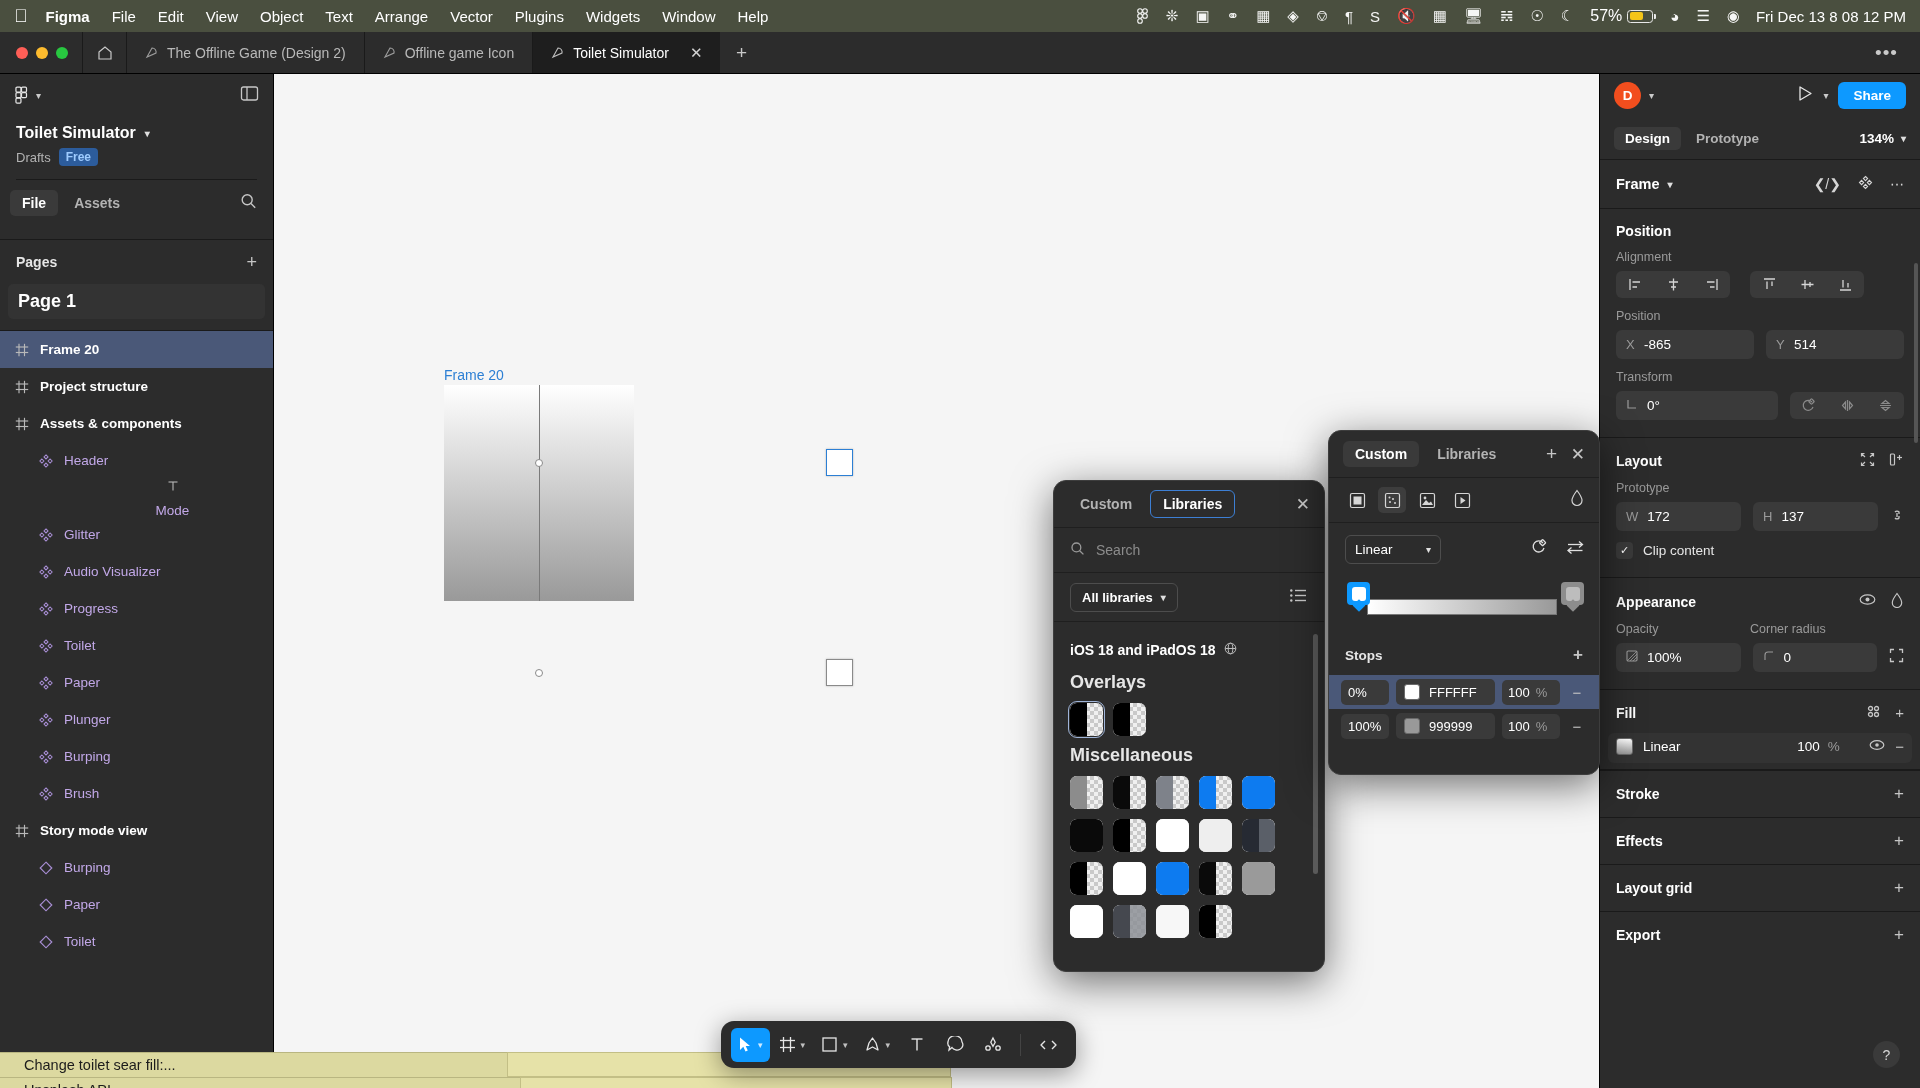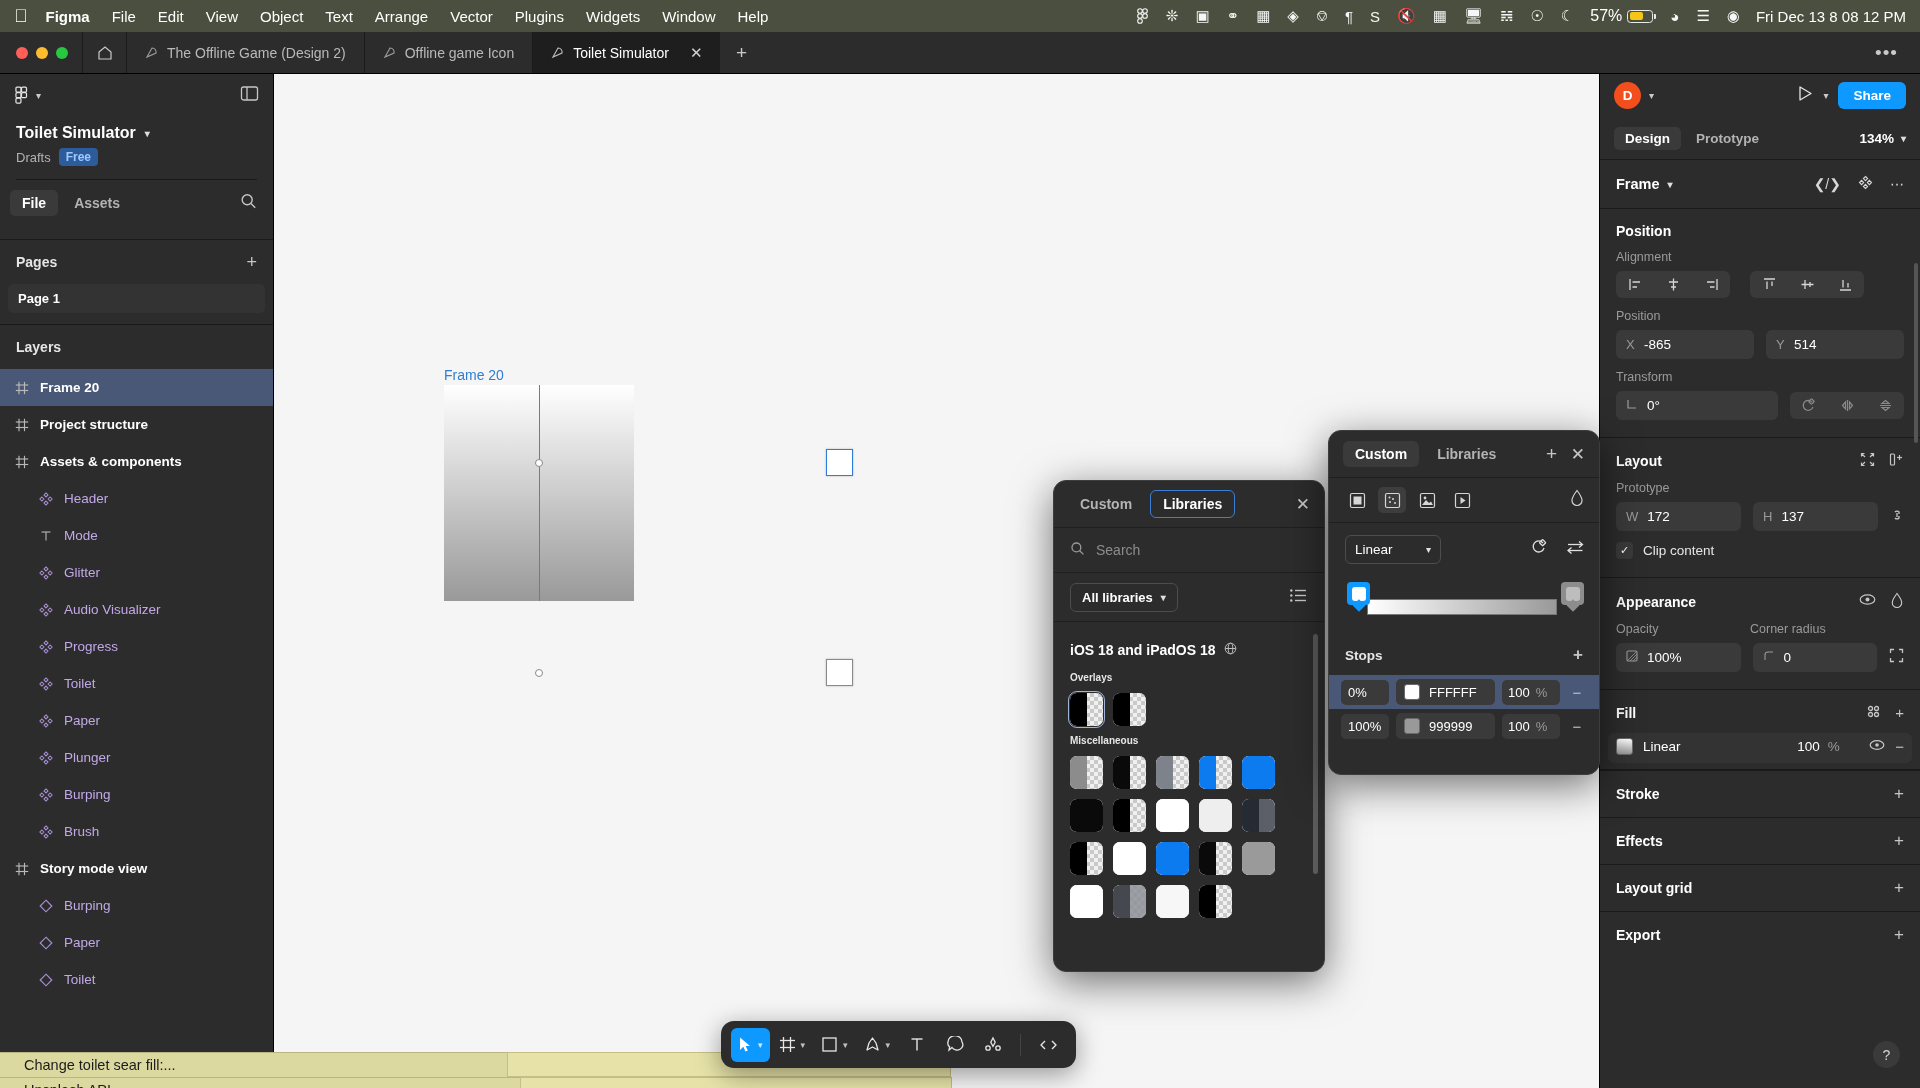--- a/index.html
+++ b/index.html
@@ -72,35 +72,35 @@
   .lp-title .name { font-size:16px; font-weight:bold; color:#fff; display:flex; align-items:center; gap:9px;}
   .lp-title .sub { margin-top:6px; font-size:13px; color:#b3b3b3; display:flex; align-items:center; gap:8px;}
   .badge-free { background:#2c5c9c; color:#9ecbff; border-radius:4px; padding:2px 7px; font-size:12px; font-weight:600;}
   .lp-sep { height:1px; background:#1a1a1a; margin-top:13px;}
   .lp-tabs { height:46px; display:flex; align-items:center; padding:0 10px; gap:4px; position:relative;}
   .lp-tab { padding:5px 12px; border-radius:5px; font-size:14px; color:#b3b3b3; font-weight:600;}
   .lp-tab.active { background:#3a3a3a; color:#fff; }
   .lp-search { position:absolute; right:16px; top:50%; transform:translateY(-50%); color:#c6c6c6;}
   .sect-head { height:44px; display:flex; align-items:center; justify-content:space-between; padding:0 16px; font-size:14px; font-weight:bold; color:#e6e6e6;}
   .sect-head .plus { font-size:18px; color:#c6c6c6; font-weight:400;}
-  .page-row { margin:0 8px; padding:7px 10px; border-radius:5px; font-size:13px; font-weight:600; background:#333333; color:#fff;}
+  .page-row { margin:0 8px; padding:7px 10px; border-radius:5px; font-size:18px; font-weight:600; background:#333333; color:#fff;}
   .layers-list { overflow:hidden; }
   .layer {
     display:flex; align-items:center; gap:10px;
     height:37px; padding-left:14px; font-size:13.5px; color:#e6e6e6;
   }
   .layer.sel { background:#4a5878; }
   .layer .lbl { white-space:nowrap; }
   .layer.frame .lbl { font-weight:bold; color:#fff;}
   .layer.comp .lbl, .layer.inst .lbl { color:#c2a8e8; }
   .layer.text .lbl { color:#c2a8e8; }
   .layer .ico { width:16px; display:inline-flex; justify-content:center; color:#b9b9b9;}
   .layer.comp .ico, .layer.inst .ico { color:#a98fd6; }
   .ind1 { padding-left:38px; }
-  .ind2 { padding-left:38px; }
+  .ind2 { padding-left:72px;flex-direction:column; }
 
   
   .autobar {
     position:absolute; left:0; height:25px; display:flex; align-items:center;
     background:#dcd9a0; color:#1c1c1c; font-size:14.5px; padding-left:24px; z-index:120;
     border-top:1px solid #b9b681;
   }
   .autobar.one { top:1052px; width:507px; }
   .autobar.two { top:1077px; width:520px; }
   .autoext { position:absolute; background:#e6e2a8; height:25px; z-index:119; border:1px solid #c3bf86;}
@@ -136,21 +136,21 @@
   .pp-tab.active { background:#3a3a3a; color:#fff;}
   .pp-tab.outlined { background:#2c2c2c; color:#fff; border:1.5px solid #3d7fd4;}
   .pp-x { position:absolute; right:14px; top:50%; transform:translateY(-50%); font-size:17px; color:#c6c6c6;}
   .pp-plus { position:absolute; right:42px; top:50%; transform:translateY(-50%); font-size:19px; color:#c6c6c6;}
   .pp-div { height:1px; background:#1f1f1f;}
   .pp-search { height:44px; display:flex; align-items:center; gap:11px; padding:0 16px; color:#8c8c8c; font-size:14px;}
   .pp-filter { height:48px; display:flex; align-items:center; justify-content:space-between; padding:0 16px;}
   .pill { border:1px solid #4d4d4d; border-radius:6px; padding:6px 11px; font-size:13px; color:#fff; font-weight:600; display:flex; align-items:center; gap:8px;justify-content:center;}
   .lib-body { padding: 12px 16px 0 16px; position:relative; height:330px; overflow:hidden;}
   .lib-name { font-size:14px; font-weight:bold; color:#fff; display:flex; align-items:center; gap:8px; margin:8px 0 14px 0;}
-  .lib-group { font-size:10px; font-weight:bold; color:#e6e6e6; margin:9px 0 10px 0;}
+  .lib-group { font-size:18px; font-weight:bold; color:#e6e6e6; margin:9px 0 10px 0;}
   .swgrid { display:flex; flex-wrap:wrap; gap:10px; }
   .sw { width:33px; height:33px; border-radius:7px; overflow:hidden; position:relative; }
   .sw.selected { outline:1.6px solid #9fb4d8; outline-offset:1.4px; }
   .checker {
     position:absolute; inset:0;
     background-image:
       linear-gradient(45deg,#c9c9c9 25%,transparent 25%,transparent 75%,#c9c9c9 75%),
       linear-gradient(45deg,#c9c9c9 25%,transparent 25%,transparent 75%,#c9c9c9 75%);
     background-size:8px 8px; background-position:0 0,4px 4px; background-color:#f0f0f0;
   }
@@ -371,23 +371,20 @@
         </svg>
     </div>
   </div>
   <div class="lp-sep"></div>
   <div class="sect-head">
     <span>Pages</span>
     <span class="plus">+</span>
   </div>
   <div class="page-row">Page 1</div>
   <div class="lp-sep" style="margin-top:11px"></div>
-  <div class="sect-head">
-    <span>Layers</span>
-  </div>
   <div class="layers-list" id="layers-list">
       <div class="layer frame sel">
         <span class="ico">
           <svg width="14" height="14" viewBox="0 0 14 14">
             <g stroke="currentColor" stroke-width="1.15">
               <line x1="4" y1="0.8" x2="4" y2="13.2"></line>
               <line x1="9.5" y1="0.8" x2="9.5" y2="13.2"></line>
               <line x1="0.8" y1="4" x2="13.2" y2="4"></line>
               <line x1="0.8" y1="9.5" x2="13.2" y2="9.5"></line>
             </g>

